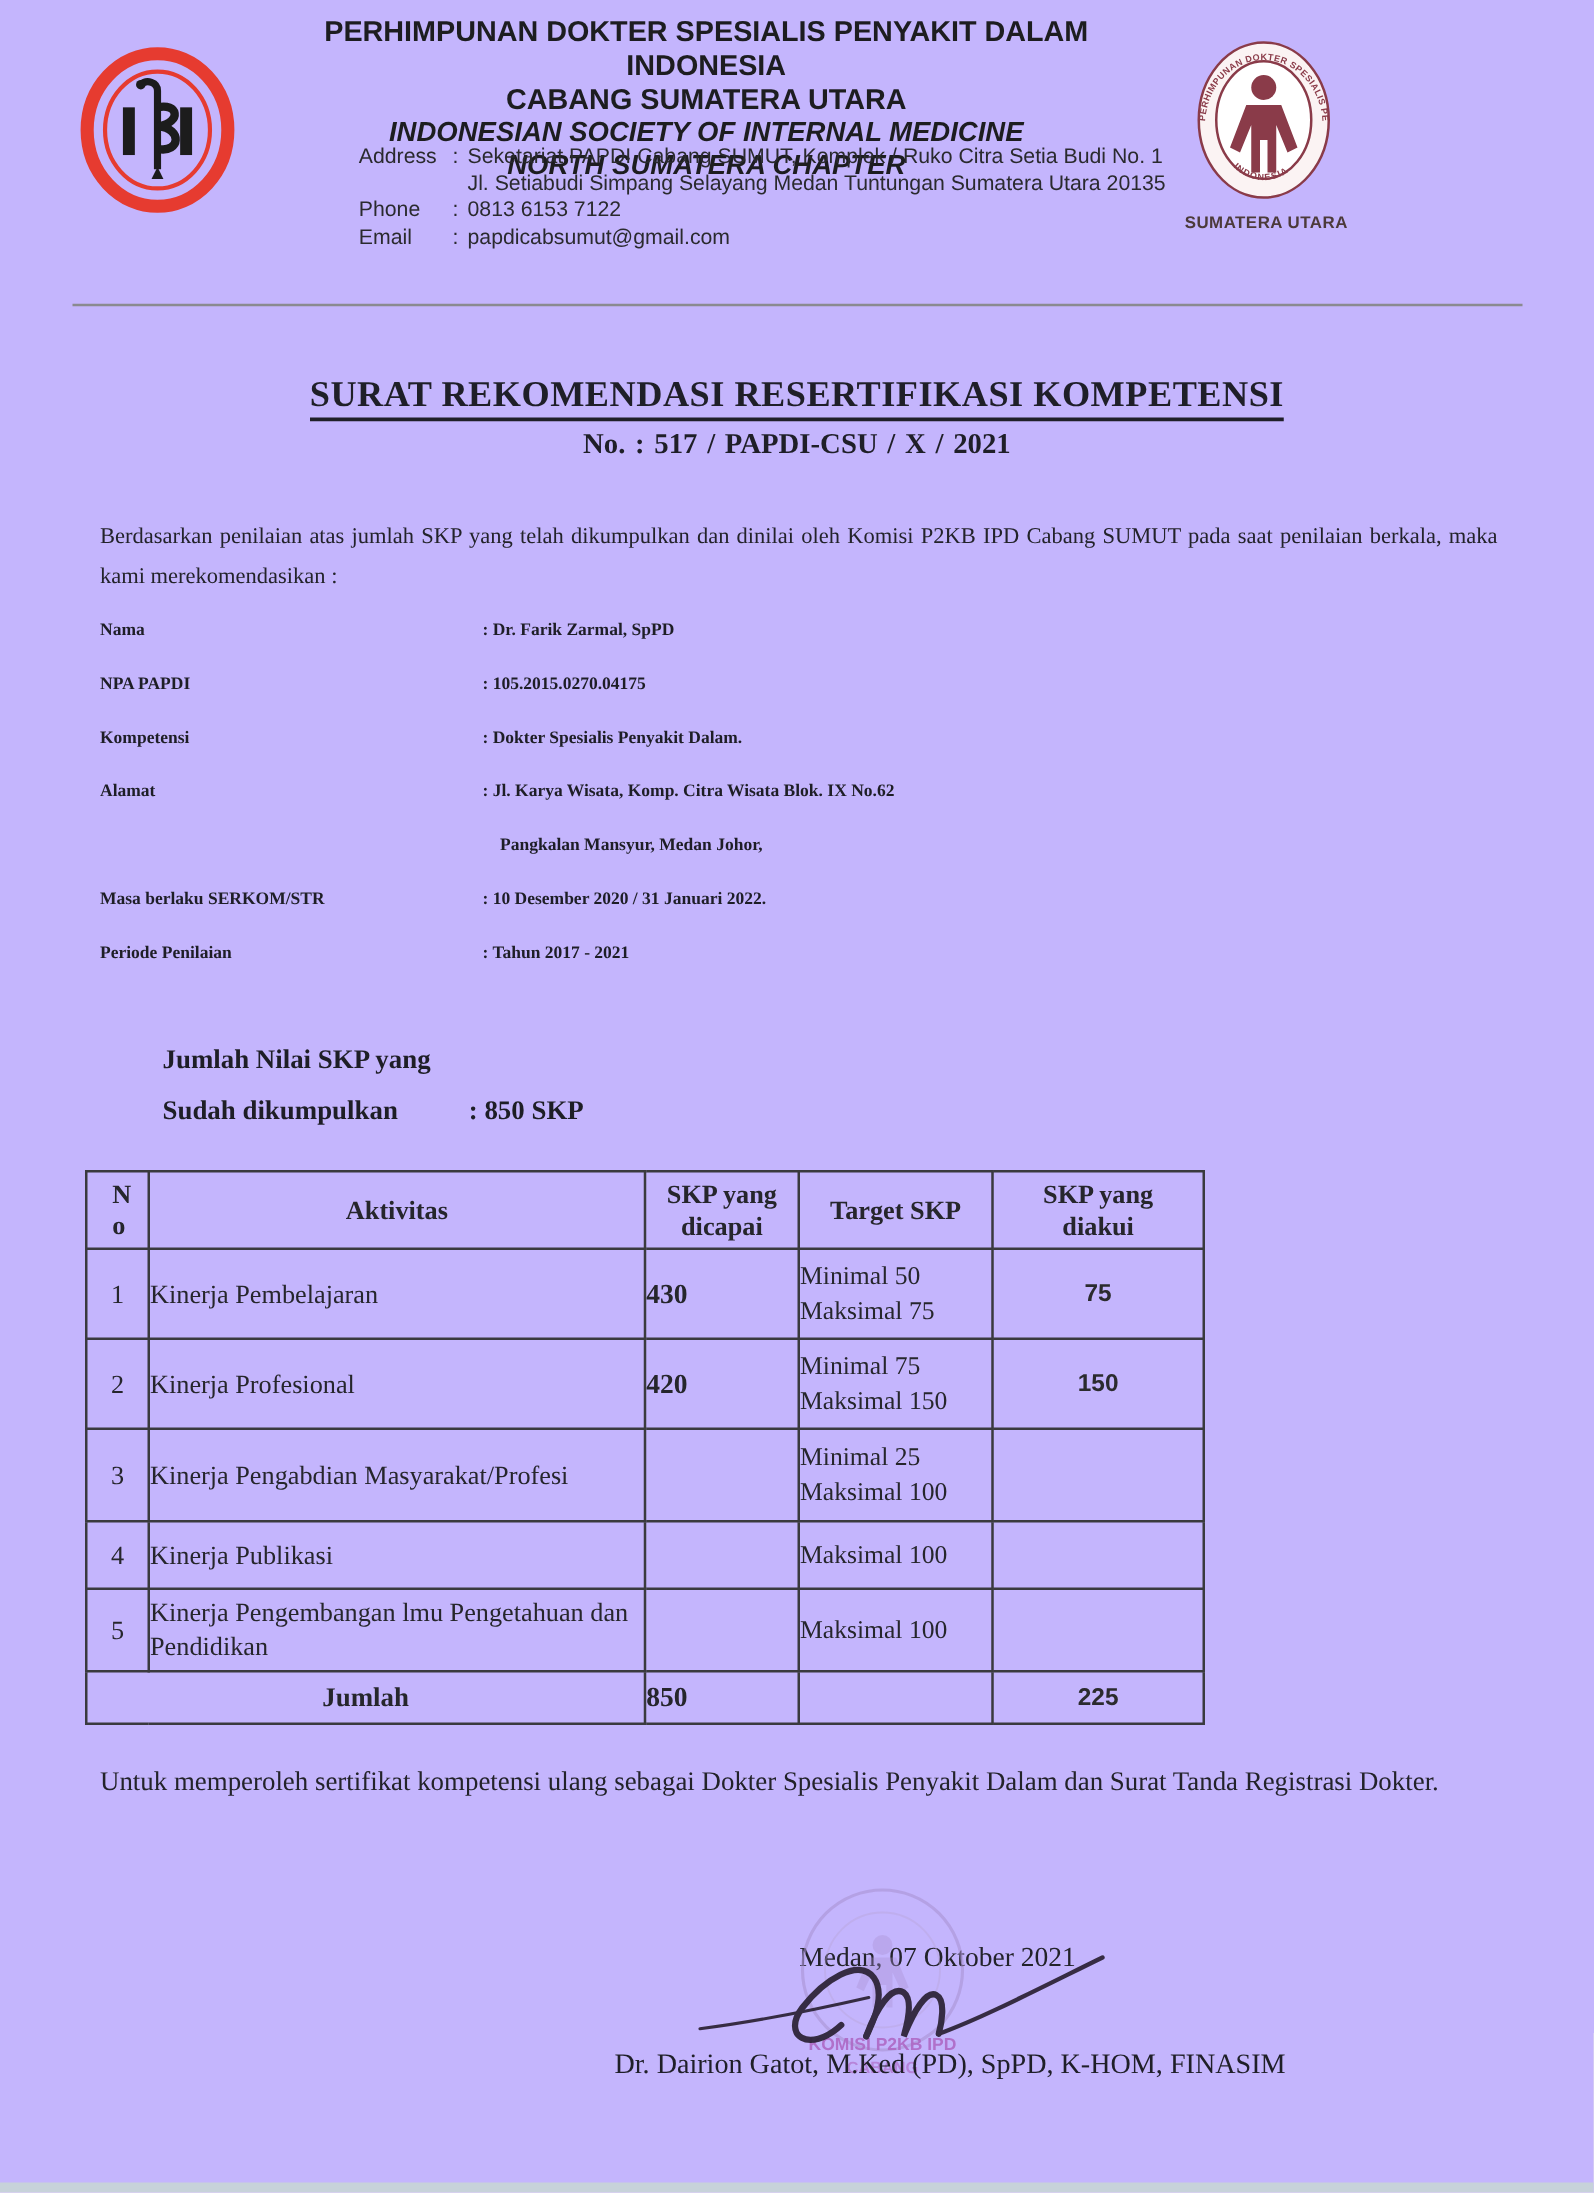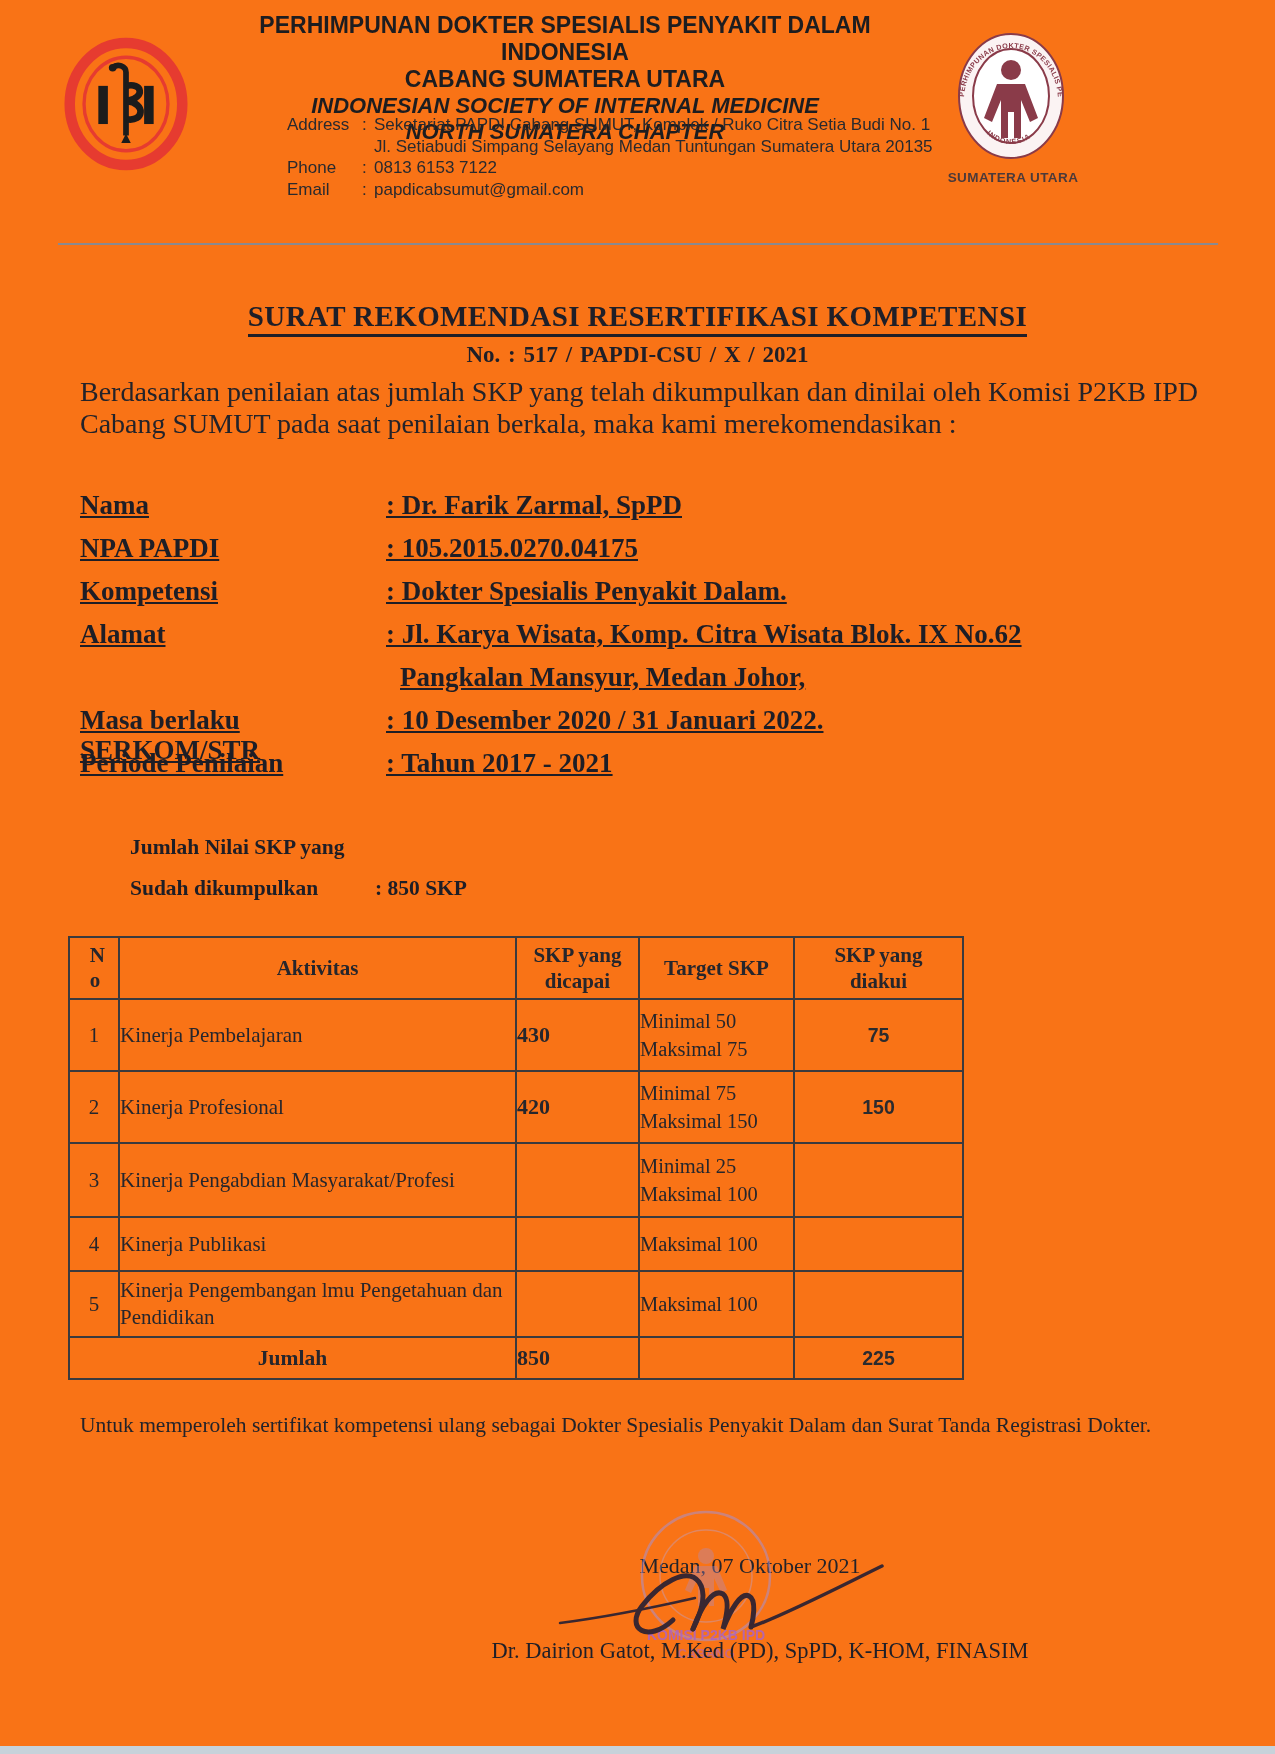--- a/index.html
+++ b/index.html
@@ -1,20 +1,20 @@
 <!DOCTYPE html>
 <html><head>
 <meta charset="utf-8">
 <style>
   html,body{margin:0;padding:0;background:#e8e8e8;}
   .page{
     position:relative;
     width:1275px;height:1754px;
     margin:0 auto;
-    background:#f97316;
+    background:#c4b5fd;
     overflow:hidden;
     font-family:"Liberation Serif", serif;
     color:#23232a;
   }
   
   .letterhead{position:absolute;left:0;top:0;width:1275px;height:245px;}
   .idi-logo{position:absolute;left:64px;top:36px;width:124px;height:136px;}
   .org-block{
     position:absolute;left:200px;top:12px;width:730px;
     text-align:center;font-family:"Liberation Sans", sans-serif;color:#1d1d20;
@@ -41,24 +41,24 @@
     position:absolute;left:0;top:300px;width:1275px;text-align:center;
     font-size:29px;font-weight:bold;letter-spacing:.4px;color:#1f1f28;
   }
   .doc-title span{border-bottom:3px solid #1f1f28;padding-bottom:2px;}
   .doc-number{
     position:absolute;left:0;top:342px;width:1275px;text-align:center;
     font-size:23px;font-weight:bold;word-spacing:2px;color:#1f1f28;
   }
   
   .intro{
-    position:absolute;left:80px;top:376px;width:1118px;
-    font-size:28px;line-height:32px;text-align:justify;
-  }
-  .fields{position:absolute;left:80px;top:490px;width:1118px;font-size:27px;font-weight:bold;color:#1e1e26;text-decoration:underline;}
+    position:absolute;left:80px;top:412px;width:1118px;
+    font-size:18px;line-height:32px;text-align:justify;
+  }
+  .fields{position:absolute;left:80px;top:490px;width:1118px;font-size:14px;font-weight:bold;color:#1e1e26;}
   .f-row{display:flex;height:43px;line-height:30px;}
   .f-label{flex:0 0 306px;}
   .f-val{flex:1;}
   .f-indent{padding-left:14px;}
   .skp-sum{position:absolute;left:130px;top:832px;width:800px;font-size:21.5px;font-weight:bold;color:#1e1e26;}
   .skp-l1{line-height:30px;margin-bottom:11px;}
   .skp-l2{display:flex;line-height:30px;}
   .skp-l2-label{flex:0 0 245px;}
   
   .skp-table{

